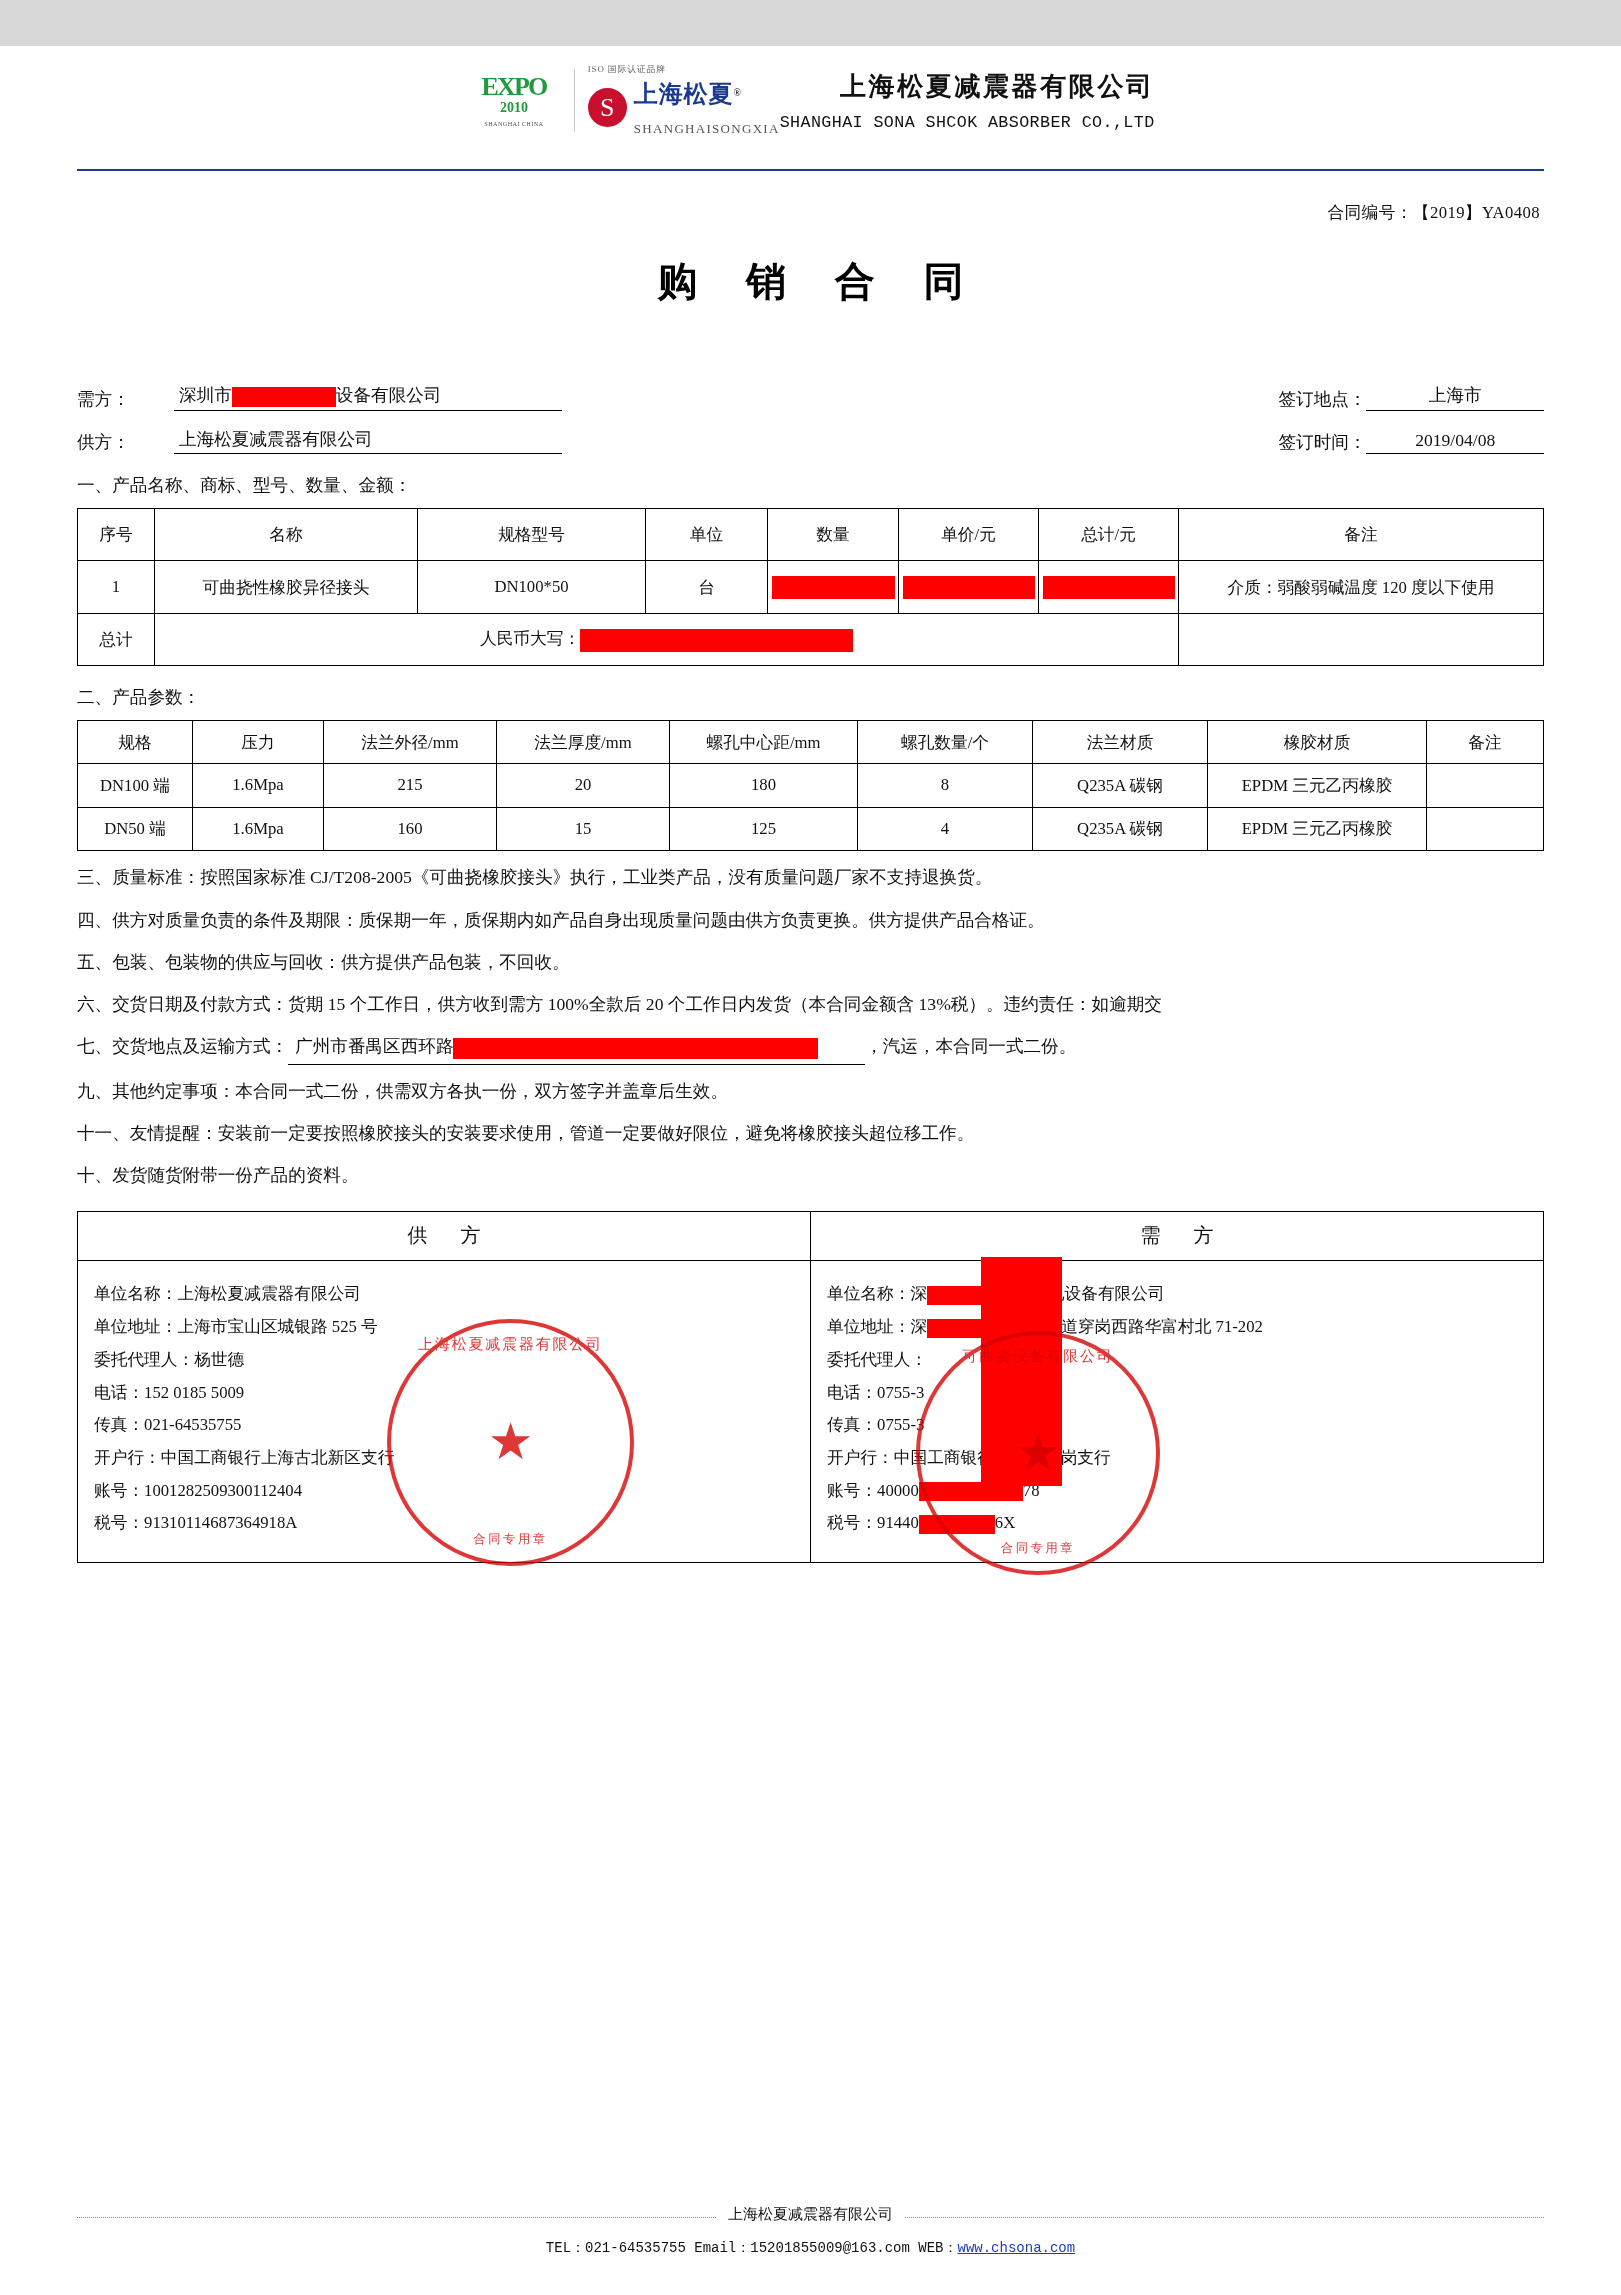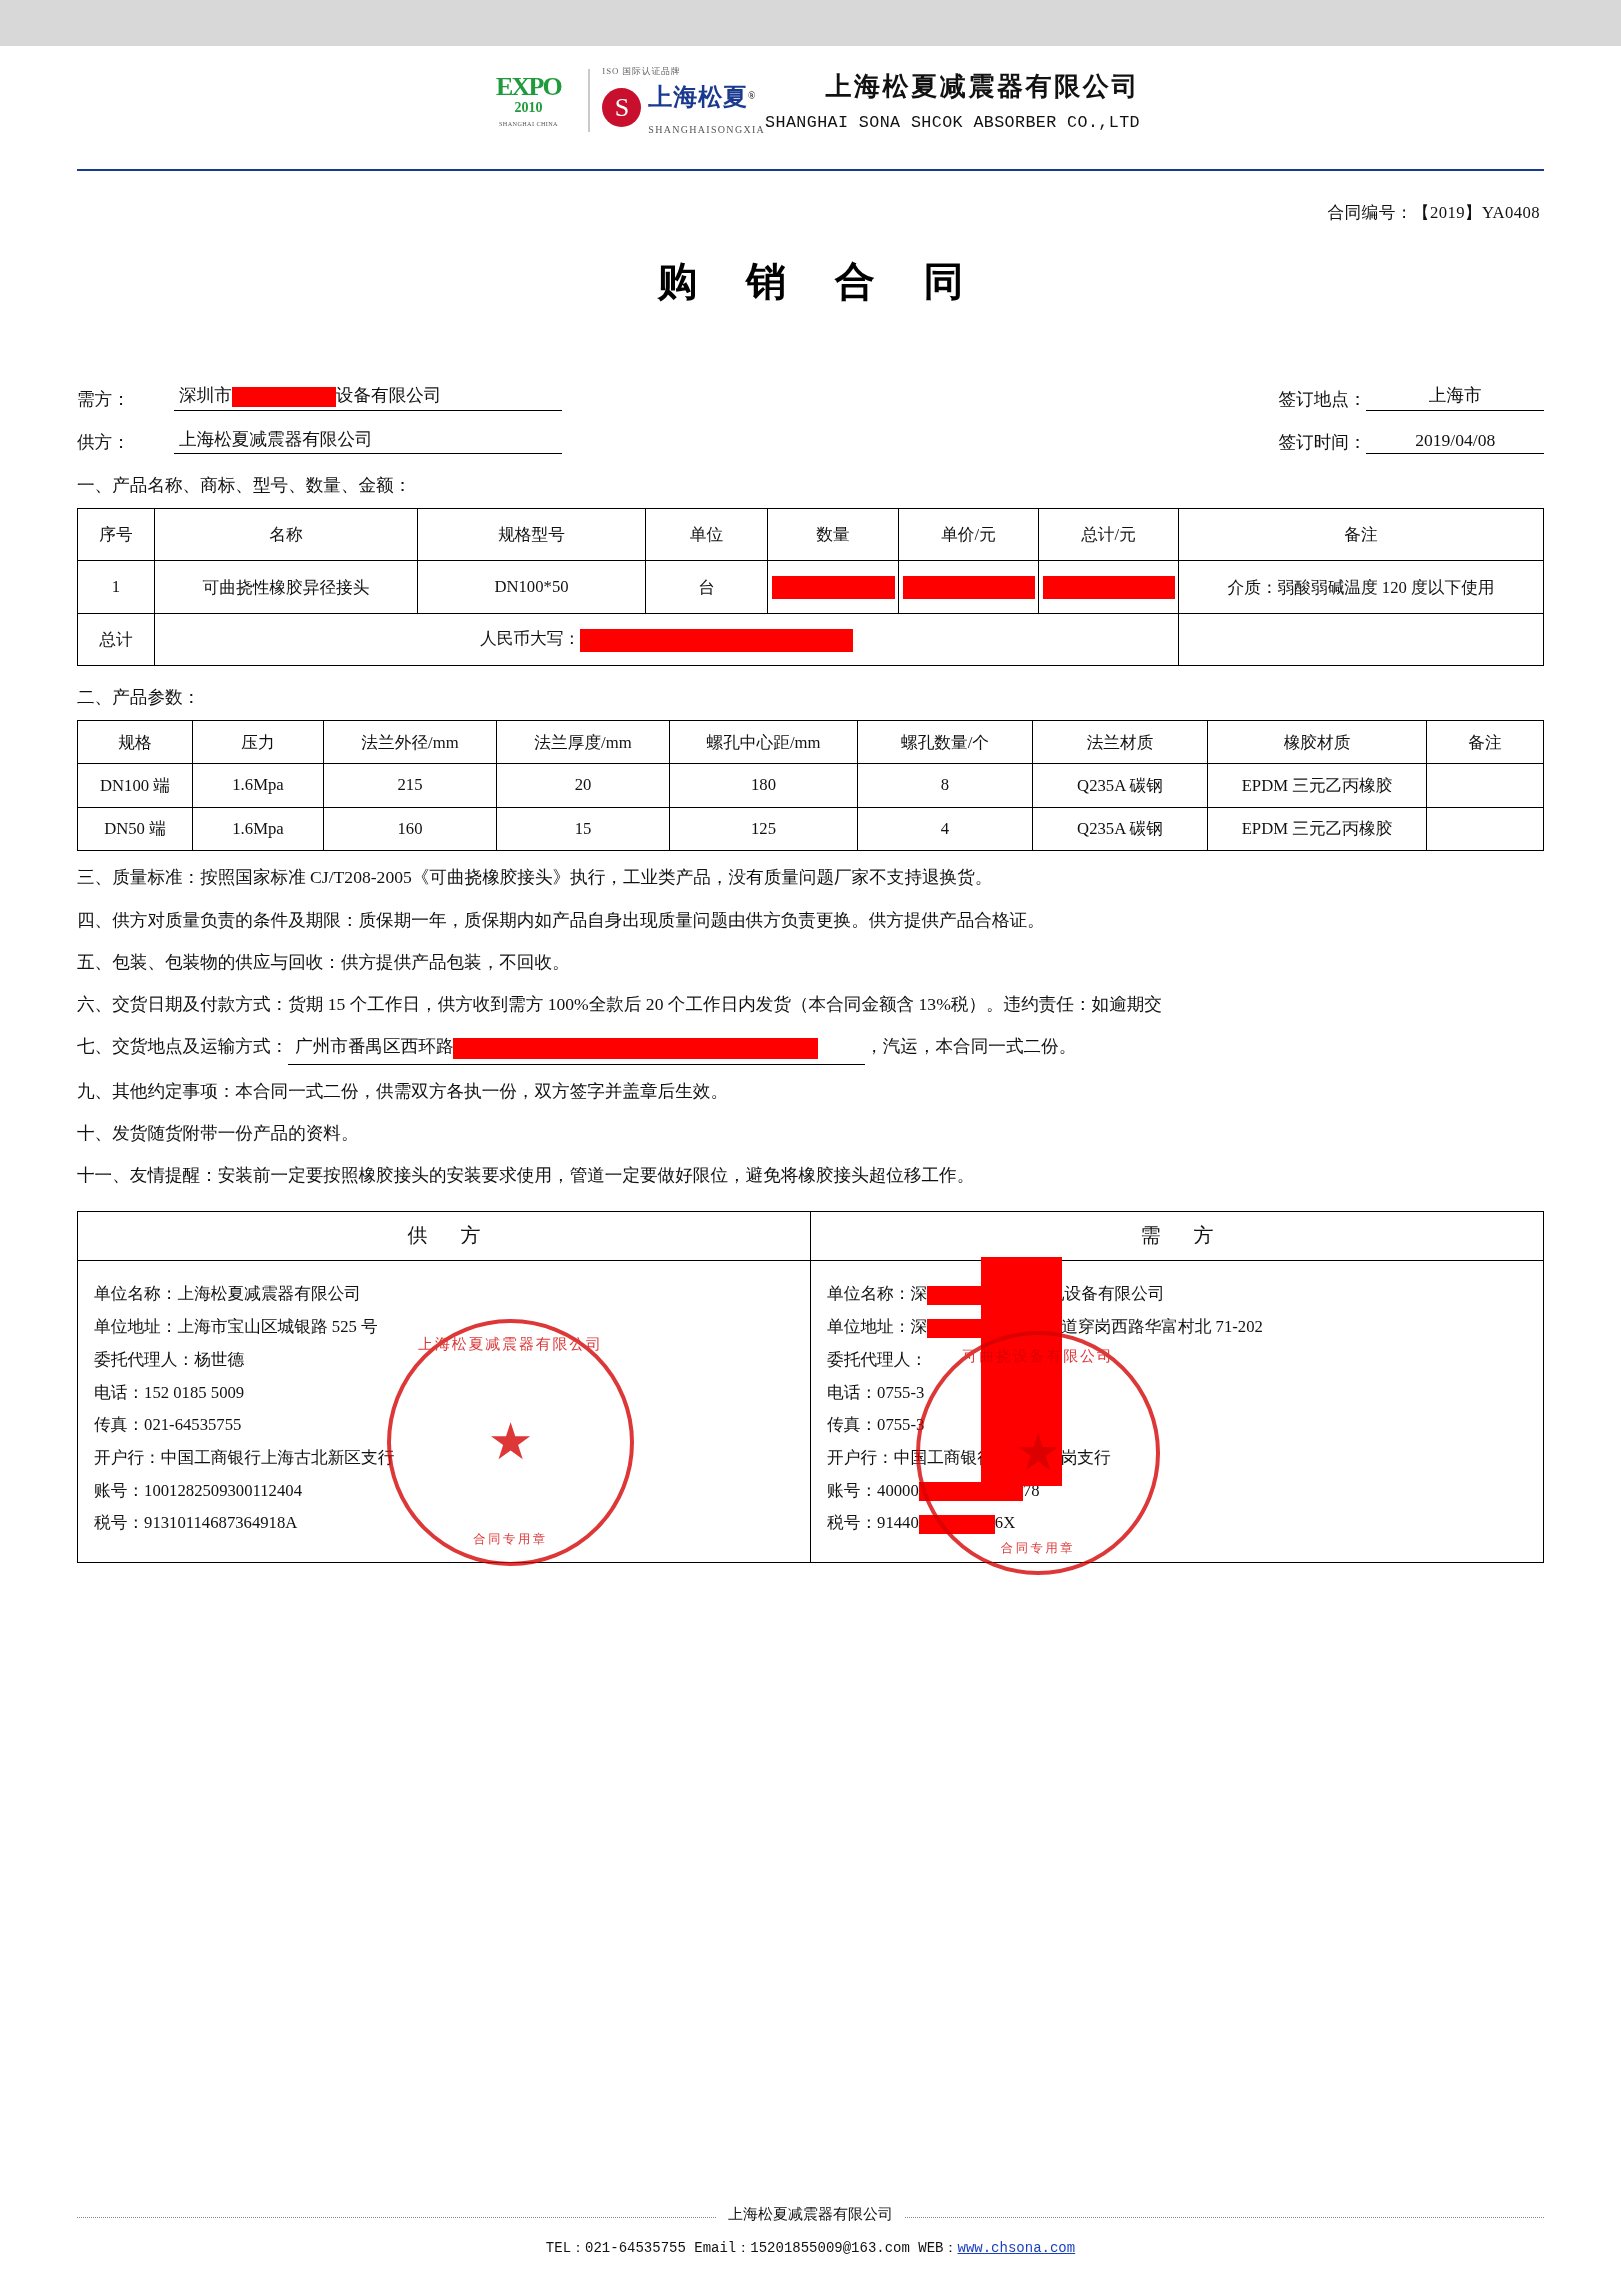--- a/index.html
+++ b/index.html
@@ -40,21 +40,21 @@
   .sx-logo { display:flex; flex-direction:column; justify-content:center; }
   .sx-top { font-size:8.8px; color:#666; letter-spacing:0.9px; margin-bottom:2.6px; }
   .sx-main { display:flex; align-items:center; gap:7px; }
   .sx-badge {
     width:39px;height:39px;border-radius:50%;
     background:#c8102e;color:#fff;display:flex;align-items:center;justify-content:center;
     font-size:26px;font-family:"Liberation Serif", serif;
   }
   .sx-name { font-size:24px; color:#1a3a8f; font-weight:bold; letter-spacing:0.9px; }
   .sx-r { font-size:9.7px; vertical-align:super; }
-  .sx-py { font-size:10px; color:#555; letter-spacing:1.3px; margin-top:11px; }
+  .sx-py { font-size:13px; color:#555; letter-spacing:1.3px; margin-top:11px; }
   .company-block { text-align:right; padding-top:23px; }
   .company-cn { font-size:26px; color:#111; font-weight:bold; letter-spacing:2.6px; }
   .company-en { font-size:16.7px; color:#111; letter-spacing:0.4px; margin-top:8.8px; font-family:"Liberation Mono", monospace; }
 
   
   .contract-no {
     margin:30px 81px 0 0; text-align:right; font-size:16.7px; color:#111;
     letter-spacing:0.4px;
   }
   .doc-title {
@@ -272,22 +272,22 @@
     <div class="clause">三、质量标准：按照国家标准 CJ/T208-2005《可曲挠橡胶接头》执行，工业类产品，没有质量问题厂家不支持退换货。</div>
     <div class="clause">四、供方对质量负责的条件及期限：质保期一年，质保期内如产品自身出现质量问题由供方负责更换。供方提供产品合格证。</div>
     <div class="clause">五、包装、包装物的供应与回收：供方提供产品包装，不回收。</div>
     <div class="clause">
       <div>六、交货日期及付款方式：货期 15 个工作日，供方收到需方 100%全款后 20 个工作日内发货（本合同金额含 13%税）。违约责任：如逾期交</div>
     </div>
     <div class="clause">
       <span>七、交货地点及运输方式：</span><span class="ul" style="min-width:563px;"><span>广州市番禺区西环路</span><span class="redact" style="width:365px;height:21px;"></span></span><span>，汽运，本合同一式二份。</span>
     </div>
     <div class="clause">九、其他约定事项：本合同一式二份，供需双方各执一份，双方签字并盖章后生效。</div>
+    <div class="clause">十一、友情提醒：安装前一定要按照橡胶接头的安装要求使用，管道一定要做好限位，避免将橡胶接头超位移工作。</div>
     <div class="clause">十、发货随货附带一份产品的资料。</div>
-    <div class="clause">十一、友情提醒：安装前一定要按照橡胶接头的安装要求使用，管道一定要做好限位，避免将橡胶接头超位移工作。</div>
 
     <div style="position:relative;">
       <table class="sig-table">
         <tbody>
             <tr>
           <td class="sig-head">供 方</td>
           <td class="sig-head">需 方</td>
         </tr>
         <tr>
           <td class="sig-body">

